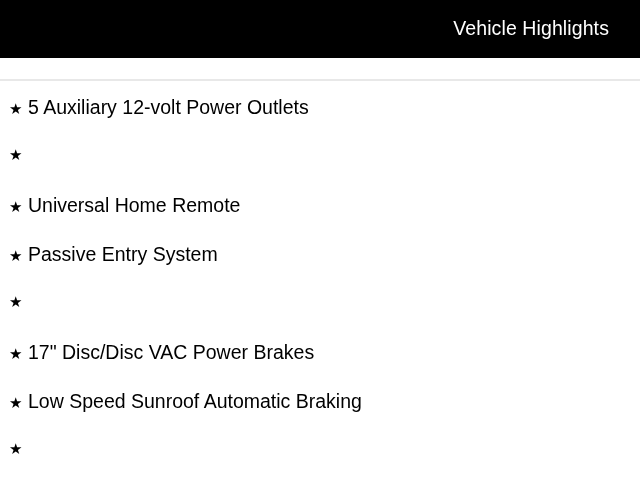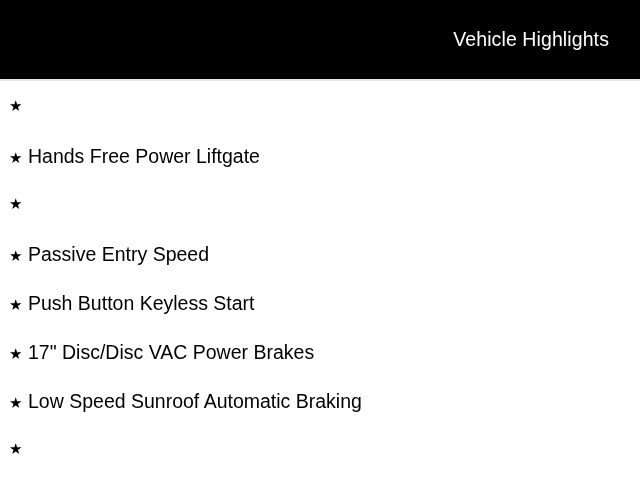--- a/index.html
+++ b/index.html
@@ -18,21 +18,21 @@
     width: 640px;
     height: 480px;
     background: #ffffff;
     box-sizing: border-box;
   }
   .header-bar {
     position: absolute;
     top: 0;
     left: 0;
     width: 640px;
-    height: 79px;
+    height: 58px;
     background: #000000;
     display: flex;
     align-items: center;
     justify-content: flex-end;
     box-sizing: border-box;
     padding-right: 31px;
     padding-left: 16px;
   }
   .header-title {
     color: #ffffff;
@@ -96,39 +96,39 @@
   <div class="header-bar">
     <span class="header-title">Vehicle Highlights</span>
   </div>
 
   <div class="header-rule"></div>
 
   <ul class="highlights-list">
 
     <li class="highlight-item">
       <span class="bullet-star">★</span>
-    </li>
-
-    <li class="highlight-item">
-      <span class="bullet-star">★</span>
-      <span class="highlight-label">Hands Free Power Liftgate</span>
+      <span class="highlight-label">5 Auxiliary 12-volt Power Outlets</span>
     </li>
 
     <li class="highlight-item">
       <span class="bullet-star">★</span>
     </li>
 
     <li class="highlight-item">
       <span class="bullet-star">★</span>
-      <span class="highlight-label">Passive Entry Speed</span>
+      <span class="highlight-label">Universal Home Remote</span>
     </li>
 
     <li class="highlight-item">
       <span class="bullet-star">★</span>
-      <span class="highlight-label">Push Button Keyless Start</span>
+      <span class="highlight-label">Passive Entry System</span>
+    </li>
+
+    <li class="highlight-item">
+      <span class="bullet-star">★</span>
     </li>
 
     <li class="highlight-item">
       <span class="bullet-star">★</span>
       <span class="highlight-label">17" Disc/Disc VAC Power Brakes</span>
     </li>
 
     <li class="highlight-item">
       <span class="bullet-star">★</span>
       <span class="highlight-label">Low Speed Sunroof Automatic Braking</span>

